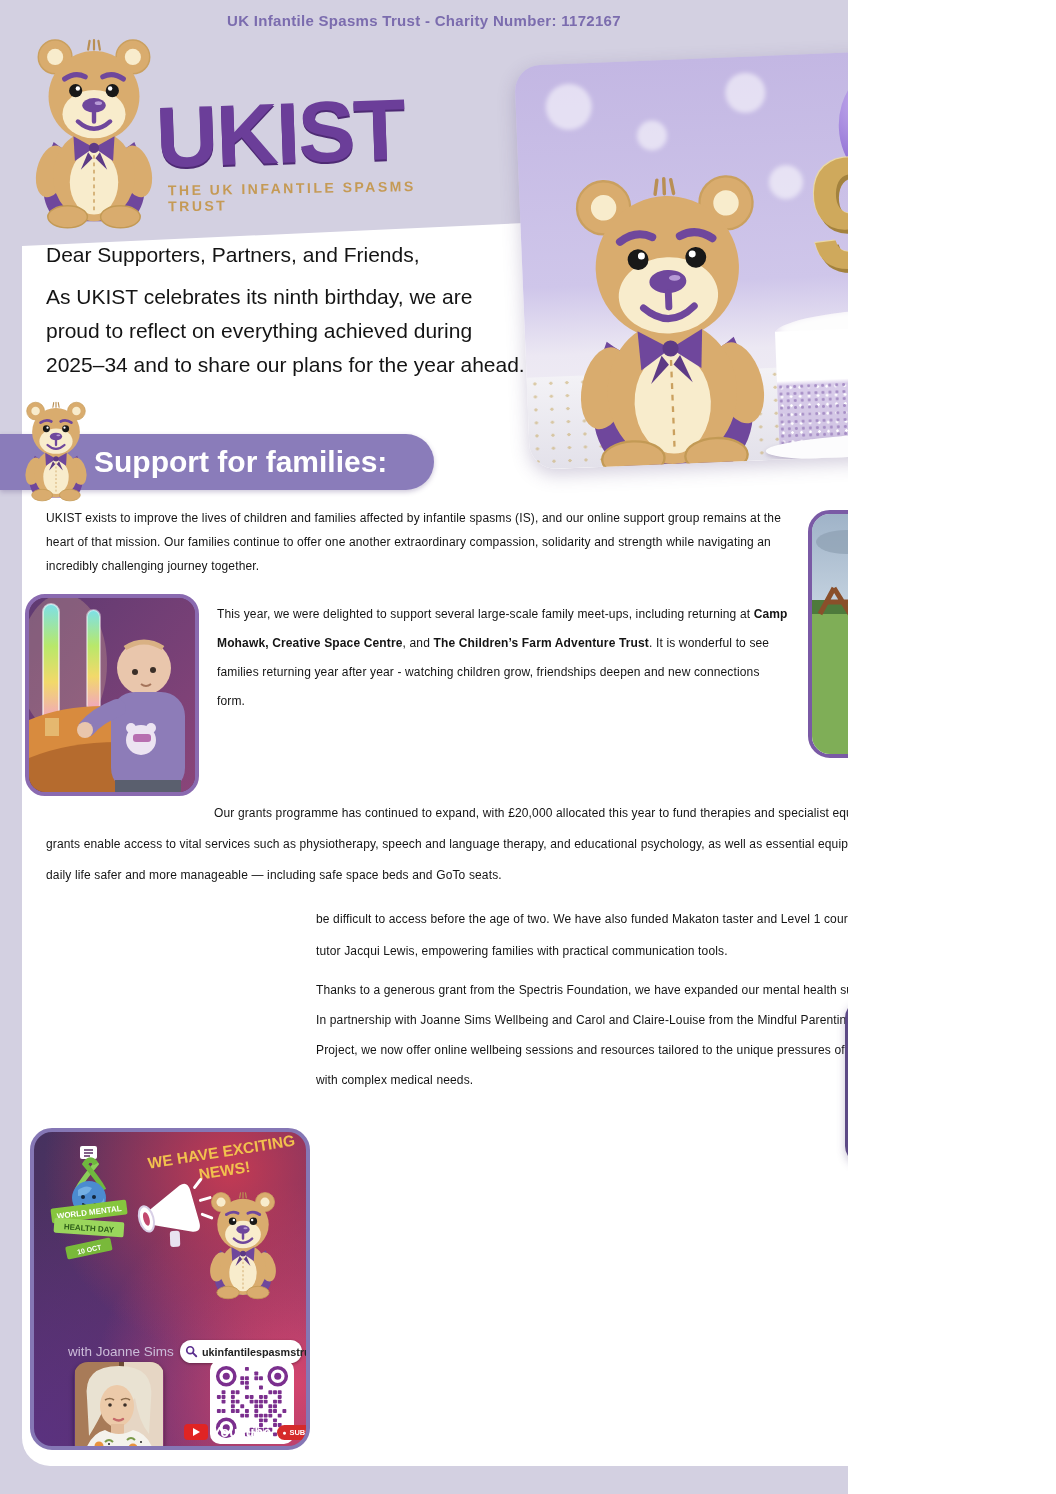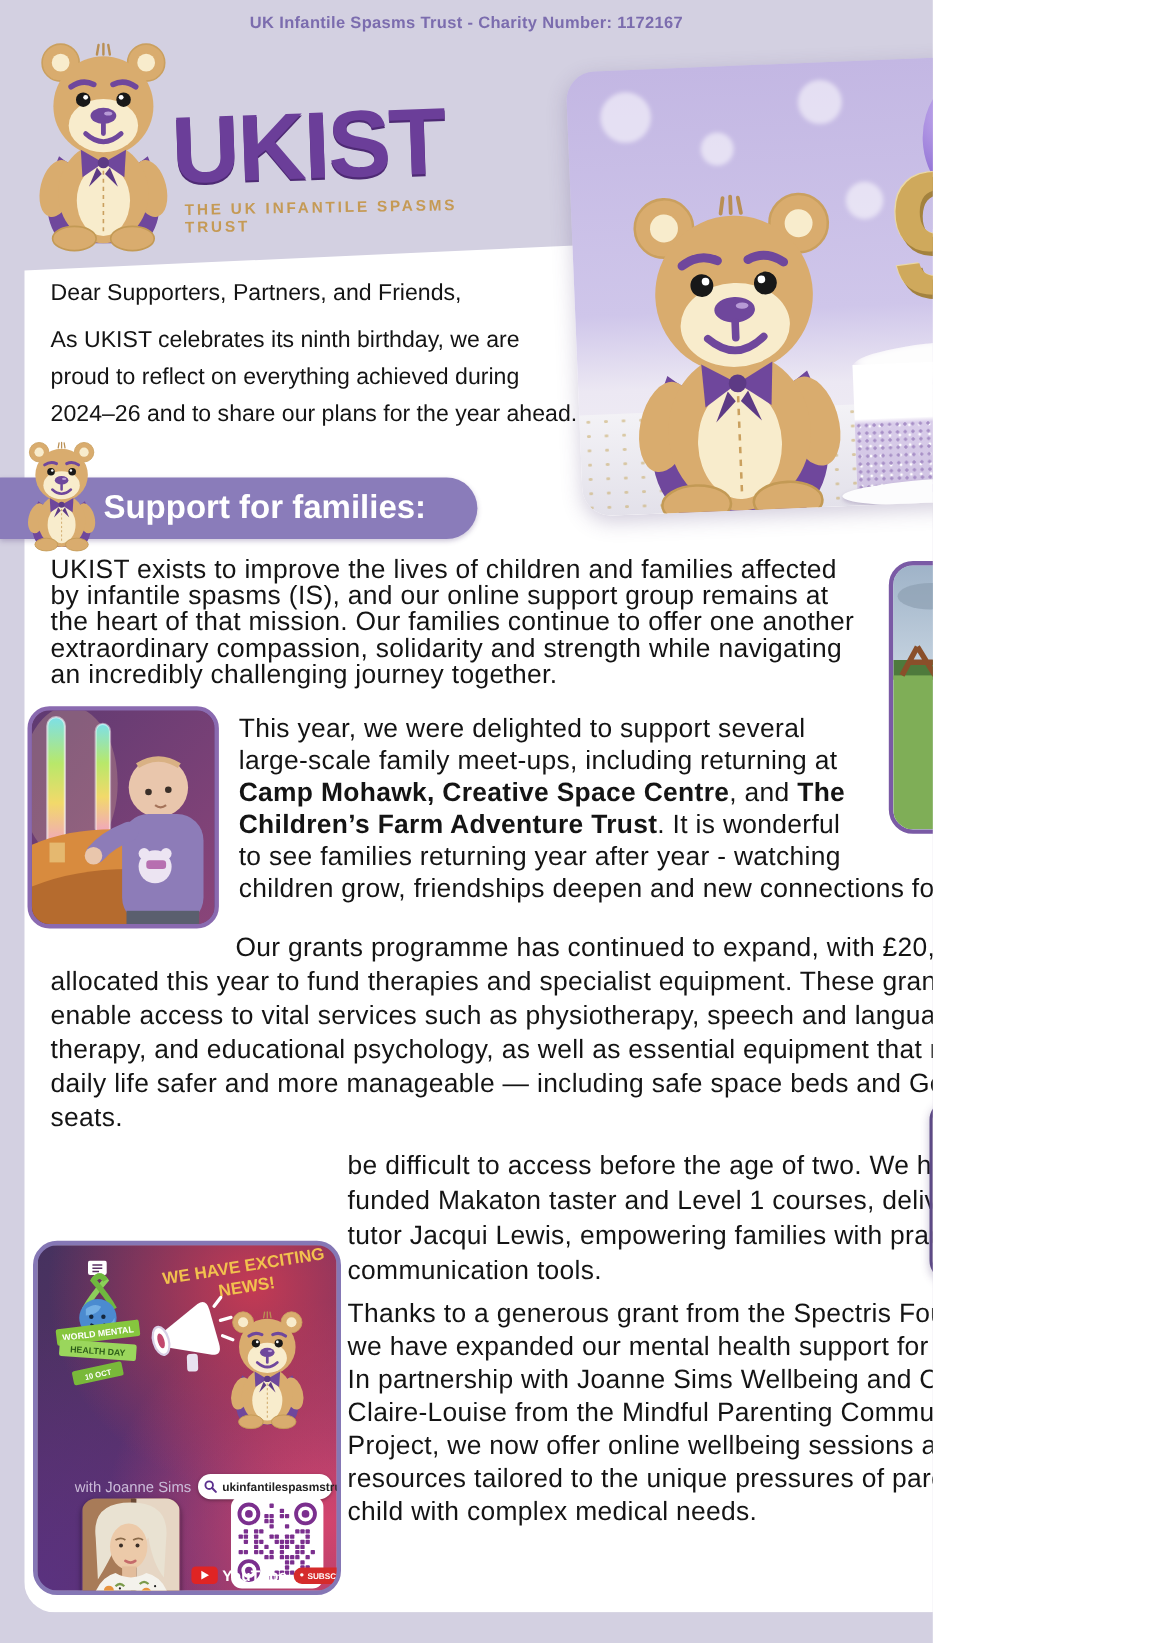--- a/index.html
+++ b/index.html
@@ -44,30 +44,30 @@
   .balloon{position:absolute;border-radius:50%;}
   .b-p1{left:322px;top:14px;width:102px;height:122px;background:radial-gradient(circle at 35% 30%,#cdb8f1,#8f6fd4 62%,#6d4fb0);}
   .b-g1{left:418px;top:26px;width:88px;height:104px;background:radial-gradient(circle at 35% 30%,#f0e3be,#cdb06a 62%,#a3833d);}
   .b-p2{left:408px;top:102px;width:98px;height:114px;background:radial-gradient(circle at 35% 30%,#b9a0e6,#7d5cc4 62%,#5d3fa0);}
   .b-c1{left:462px;top:86px;width:96px;height:96px;background:rgba(255,255,255,.55);}
   .b-c1:after{content:"";position:absolute;inset:6px;border-radius:50%;
         background-image:radial-gradient(#cba75a 2.2px,transparent 2.8px);background-size:12px 11px;}
   .b-g2{left:448px;top:192px;width:84px;height:98px;background:radial-gradient(circle at 35% 30%,#eedfb6,#c9ab62 62%,#9c7c36);}
   
   .intro{position:absolute;left:46px;top:243px;width:482px;}
-  .intro .greet{font-size:21px;margin:12px 0 13px;}
+  .intro .greet{font-size:21px;margin:0 0 13px;}
   .intro .body{font-size:21px;line-height:34px;margin:0;}
   
   .banner{position:absolute;left:0;top:434px;width:434px;height:56px;background:#8a7cba;
         border-radius:0 28px 28px 0;box-shadow:0 2px 5px rgba(90,70,130,.3);text-align:center;}
   .banner .t{position:absolute;left:94px;top:11px;font-size:30px;font-weight:800;color:#ffffff;}
   .banner-bear{position:absolute;left:16px;top:398px;width:80px;height:104px;}
   
   .flow{position:absolute;left:46px;top:506px;width:904px;}
-  .flow p{margin:0;font-size:24px;letter-spacing:.012em;}
+  .flow p{margin:0;font-size:12px;letter-spacing:.012em;}
   .p1{line-height:24px;margin-bottom:22px !important;}
   .p2{line-height:29px;margin-bottom:24px !important;}
   .p3{line-height:31px;text-indent:168px;clear:left;margin-bottom:12px !important;}
   .p4a{line-height:32px;margin-right:140px !important;}
   .p4b{line-height:32px;margin-left:270px !important;margin-bottom:8px !important;}
   .p5{line-height:30px;margin-left:270px !important;}
   .flow b{font-weight:bold;}
   
   .swing{float:right;width:196px;height:240px;margin:4px -62px 16px 18px;
          border:4px solid #7a5aa5;border-radius:22px;overflow:hidden;background:#cfdbe6;}
@@ -106,21 +106,21 @@
   .search{position:absolute;left:146px;top:208px;width:122px;height:23px;background:#ffffff;
         border-radius:12px;display:flex;align-items:center;box-shadow:0 1px 3px rgba(0,0,0,.35);}
   .search .mag{width:19px;height:19px;margin-left:2px;flex:0 0 auto;}
   .search .txt{font-size:10.8px;font-weight:bold;color:#222;margin-left:1px;white-space:nowrap;}
   .portrait{position:absolute;left:40px;top:230px;width:90px;height:96px;border-radius:14px;
         overflow:hidden;box-shadow:0 2px 5px rgba(0,0,0,.4);}
   .portrait svg{display:block;width:100%;height:100%;}
   .qr{position:absolute;left:176px;top:228px;width:84px;height:84px;background:#ffffff;
         border-radius:10px;padding:3px;box-sizing:border-box;}
   .qr svg{display:block;width:100%;height:100%;}
-  .ytrow{position:absolute;left:140px;top:290px;width:122px;height:20px;display:flex;align-items:center;gap:6px;}
+  .ytrow{position:absolute;left:150px;top:290px;width:122px;height:20px;display:flex;align-items:center;gap:6px;}
   .ytbtn{display:flex;align-items:center;gap:4px;}
   .ytbox{width:24px;height:16px;background:#e02424;border-radius:4px;position:relative;}
   .ytbox:after{content:"";position:absolute;left:9px;top:4px;border-left:7px solid #fff;
         border-top:4px solid transparent;border-bottom:4px solid transparent;}
   .ytword{color:#fff;font-weight:800;font-size:14px;letter-spacing:.2px;}
   .sub{background:#d52b2b;color:#fff;font-size:7.5px;font-weight:800;border-radius:9px;
         padding:3px 7px 3px 5px;display:flex;align-items:center;gap:3px;white-space:nowrap;}
   .sub .dot{font-size:7px;color:#fff;}
   .hidden-defs{position:absolute;width:0;height:0;overflow:hidden;}
 </style>
@@ -198,21 +198,21 @@
     <div class="stand-stem"></div>
 
     <div class="nine">9</div>
     <svg class="bearArt">
         <use href="#bear"></use>
       </svg>
   </div>
 
   <div class="intro">
     <p class="greet">Dear Supporters, Partners, and Friends,</p>
-    <p class="body">As UKIST celebrates its ninth birthday, we are proud to reflect on everything achieved during 2024–26 and to share our plans for the year ahead.</p>
+    <p class="body">As UKIST celebrates its ninth birthday, we are proud to reflect on everything achieved during 2025–34 and to share our plans for the year ahead.</p>
   </div>
 
   <div class="banner">
     <div class="t">Support for families:</div>
   </div>
   <svg class="banner-bear">
       <use href="#bear"></use>
     </svg>
 
   <div class="flow">

